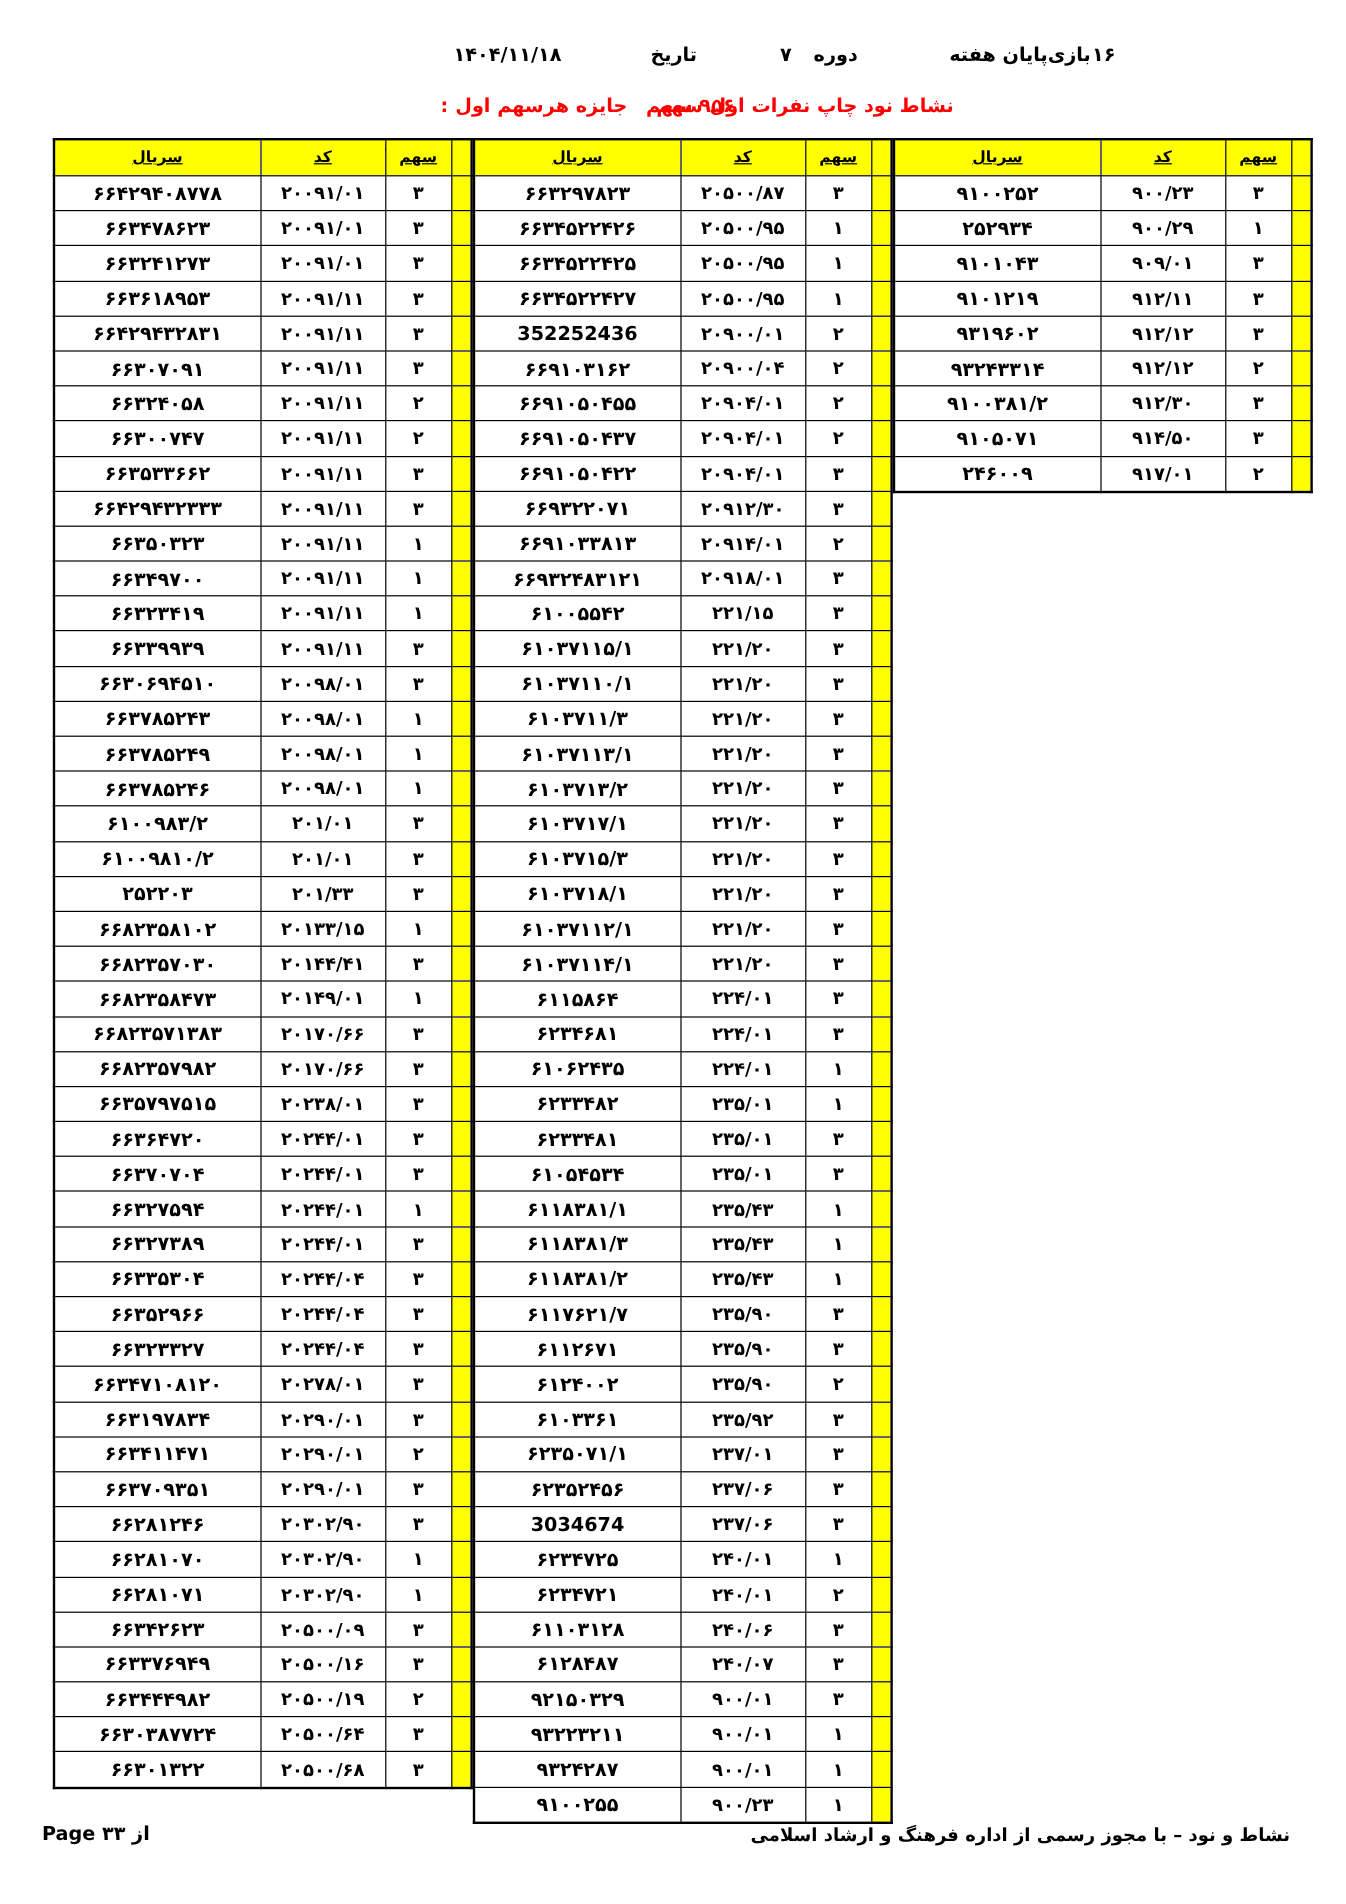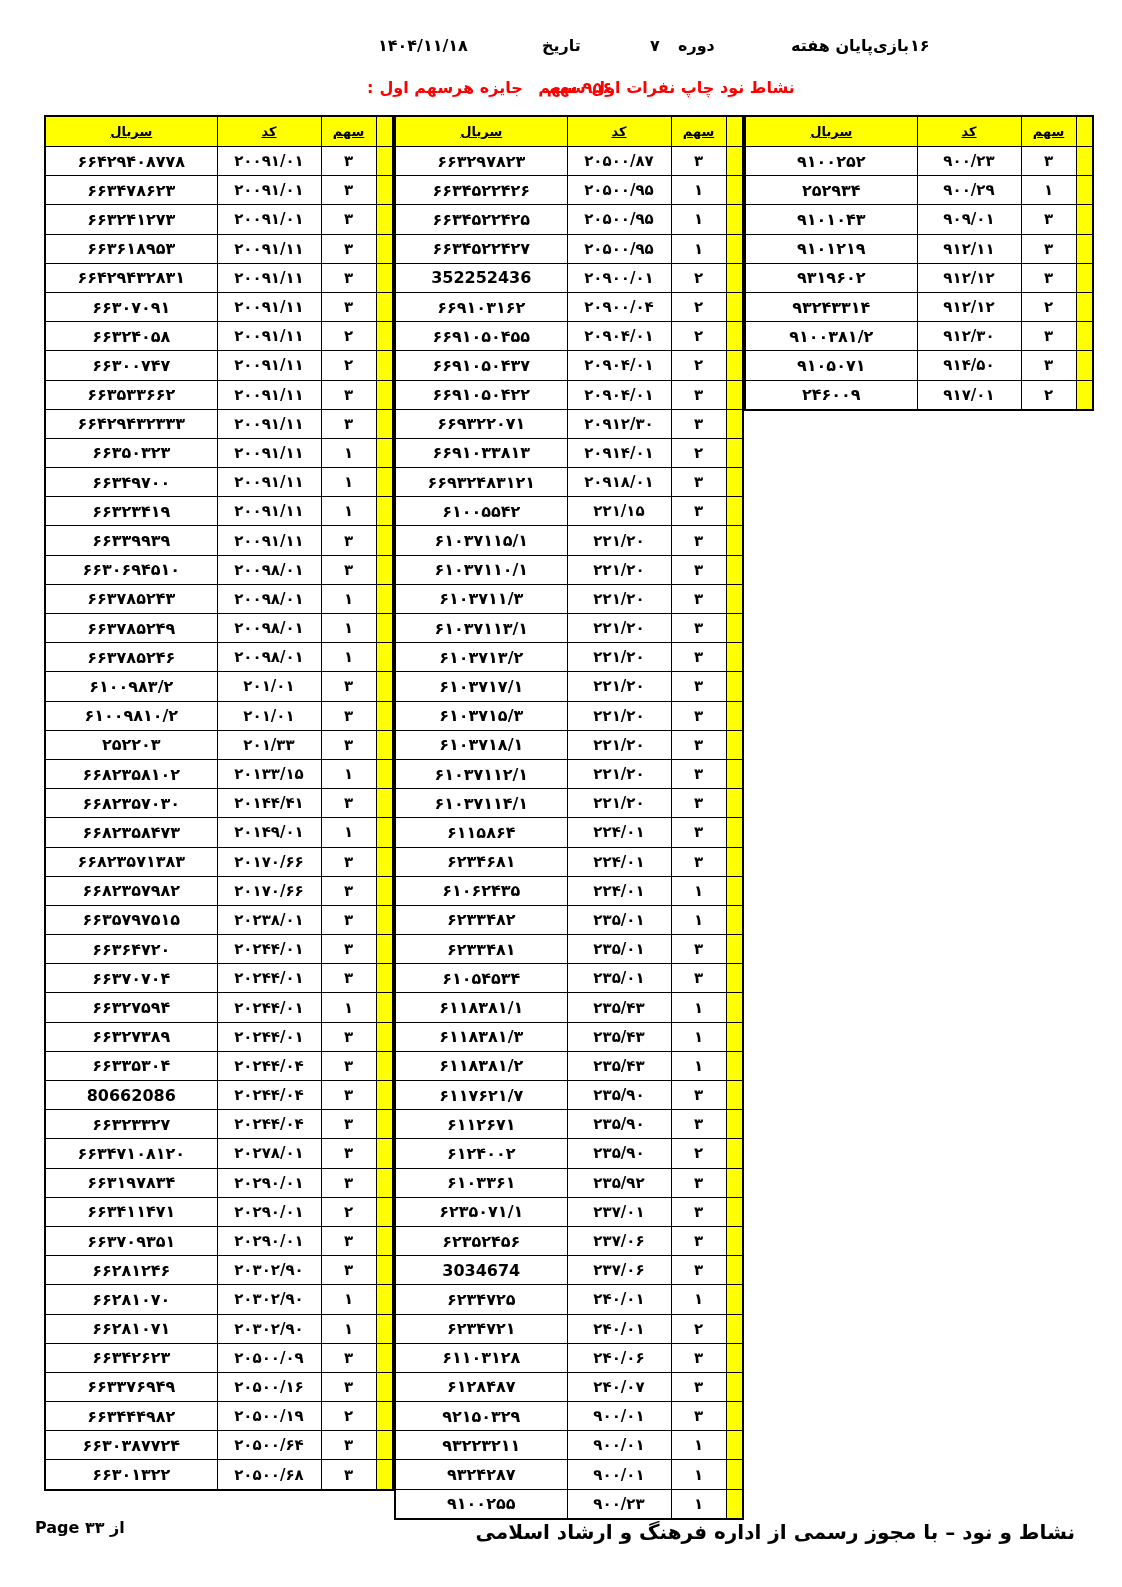--- a/index.html
+++ b/index.html
@@ -32,21 +32,21 @@
   thead th.lbl{text-decoration:underline;}
   tbody td{height:28.2px;font-size:15px;}
   td.col-serial{font-size:16px;}
   .w-serial{width:172px;}
   .w-code{width:104px;}
   .w-share{width:55px;}
   .w-stripe{width:17px;}
   td.col-stripe,th.col-stripe{background:#FFFF00;}
   
   .footer-left{position:absolute;left:35px;top:1518px;font-size:16px;direction:ltr;text-align:right;}
-  .footer-right{position:absolute;right:47px;top:1520px;font-size:20px;direction:rtl;}
+  .footer-right{position:absolute;right:47px;top:1520px;font-size:15px;direction:rtl;}
 </style>
 </head>
 <body>
 
 <div class="top-header">
   <span class="h-date-value">۱۴۰۴/۱۱/۱۸</span>
   <span class="h-date-label">تاریخ</span>
   <span class="h-period-value">۷</span>
   <span class="h-period-label">دوره</span>
   <span class="h-game-title">بازی‌پایان هفته</span>
@@ -270,21 +270,21 @@
           <td class="col-share">۳</td>
           <td class="col-stripe"></td>
         </tr>
         <tr>
           <td class="col-serial">۶۶۳۳۵۳۰۴</td>
           <td class="col-code">۲۰۲۴۴/۰۴</td>
           <td class="col-share">۳</td>
           <td class="col-stripe"></td>
         </tr>
         <tr>
-          <td class="col-serial">80662086</td>
+          <td class="col-serial">۶۶۳۵۲۹۶۶</td>
           <td class="col-code">۲۰۲۴۴/۰۴</td>
           <td class="col-share">۳</td>
           <td class="col-stripe"></td>
         </tr>
         <tr>
           <td class="col-serial">۶۶۳۲۳۳۲۷</td>
           <td class="col-code">۲۰۲۴۴/۰۴</td>
           <td class="col-share">۳</td>
           <td class="col-stripe"></td>
         </tr>

